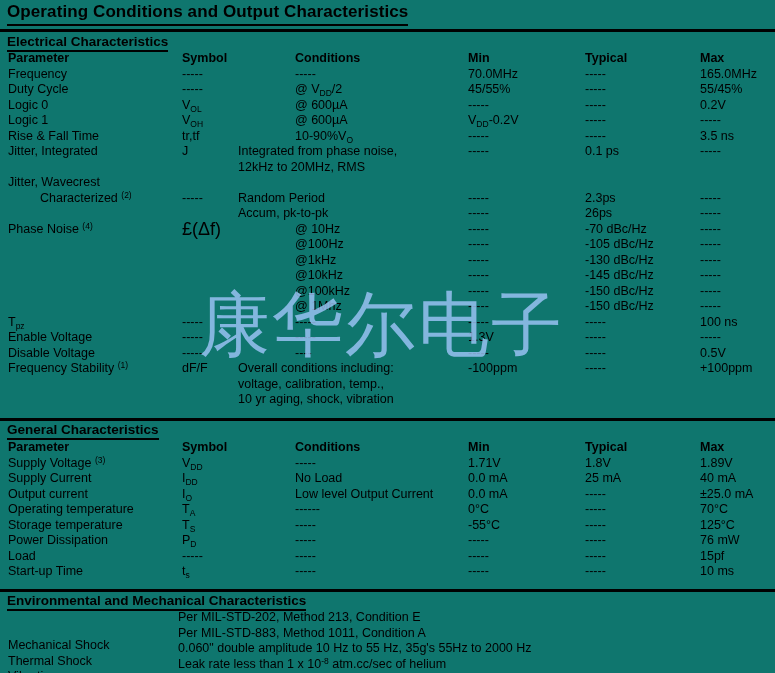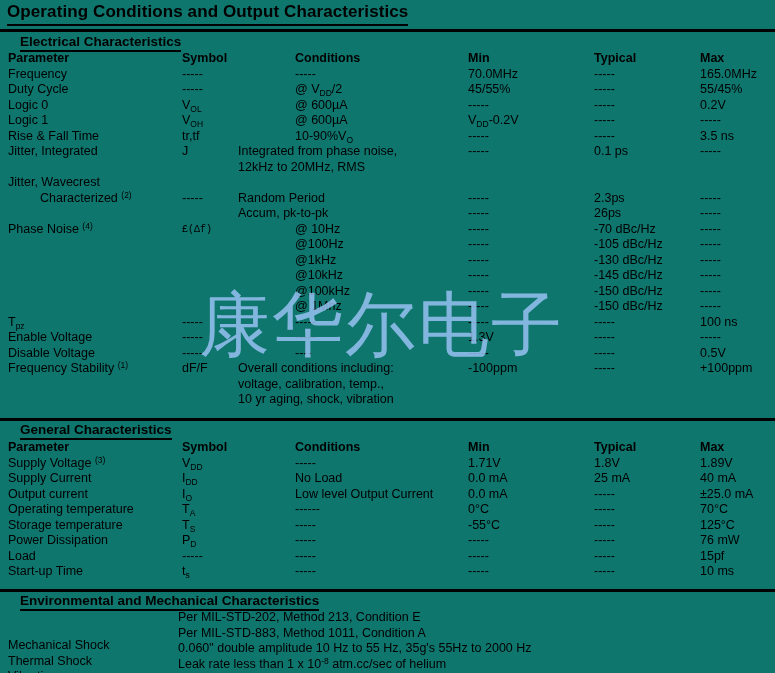--- a/index.html
+++ b/index.html
@@ -16,21 +16,21 @@
     font-size:17px;font-weight:bold;
     border-bottom:2px solid #000;padding-bottom:2px;
     letter-spacing:0.1px;white-space:nowrap;
   }
   .rule{position:absolute;left:0;width:775px;height:3px;background:#000;}
   .rule-1{top:29px;}
   .rule-2{top:418px;}
   .rule-3{top:589px;}
 
   .section-heading{
-    position:absolute;left:20px;
+    position:absolute;left:7px;
     font-size:13.5px;font-weight:bold;
     border-bottom:2px solid #000;padding-bottom:1px;
     white-space:nowrap;
   }
   .h-elec{top:34px;}
   .h-gen{top:422px;}
   .h-env{top:593px;}
 
   .tbl{position:absolute;left:0;width:775px;}
   .t-elec{top:51px;}
@@ -39,28 +39,28 @@
 
   .row{position:relative;height:15.5px;font-size:12.5px;line-height:15.5px;}
   .row.hdr{font-weight:bold;}
   .cell{position:absolute;top:0;white-space:nowrap;}
   .p  {left:8px;}
   .pi {left:40px;}   
   .s  {left:182px;}
   .c  {left:238px;}  
   .ci {left:295px;}  
   .mn {left:468px;}
-  .ty {left:585px;margin-left:9px;}
+  .ty {left:585px;}
   .mx {left:700px;}
   .ln{display:block;height:15.5px;}
 
   sub{font-size:8.5px;vertical-align:-3px;line-height:0;}
   sup{font-size:8.5px;vertical-align:4px;line-height:0;}
 
-  .serif{font-family:Liberation Mono, monospace;font-size:10px;}
+  .serif{font-family:Liberation Sans, sans-serif;font-size:18px;}
 
   .env-label{left:8px;margin-top:28px;}
   .env-value{left:178px;}
 
   .watermark{
     position:absolute;left:199px;top:289px;
     font-size:71px;line-height:1;letter-spacing:2px;
     color:rgba(158,197,246,0.82);
     z-index:5;pointer-events:none;white-space:nowrap;
     font-family:Liberation Sans, sans-serif;

